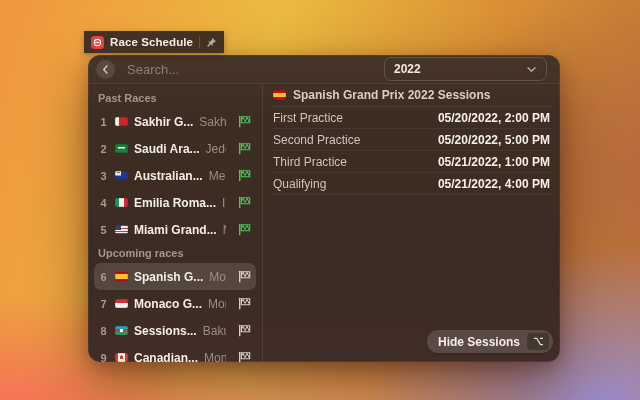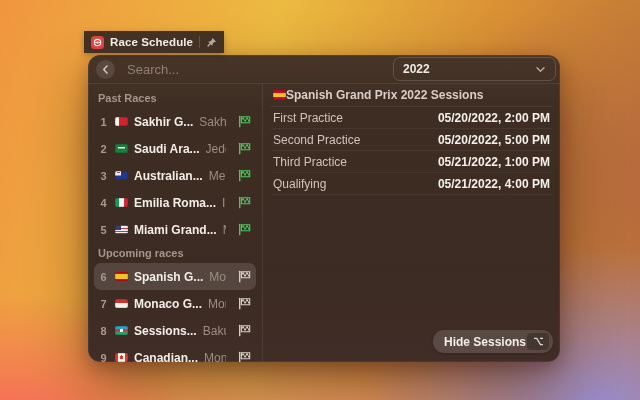--- a/index.html
+++ b/index.html
@@ -35,21 +35,21 @@
   .window {
     position:absolute; left:88px; top:55px; width:472px; height:307px;
     border-radius:12px; overflow:hidden;
     background:linear-gradient(180deg,#473528 0%, #3d2d23 18%, #3b2b22 70%, #402d27 100%);
     box-shadow:0 25px 60px rgba(40,10,10,0.45), 0 6px 18px rgba(60,15,10,0.3),
                inset 0 0 0 1px rgba(255,255,255,0.06);
     display:flex; flex-direction:column; z-index:2;
   }
 
   
-  .hdr { height:29px; flex:0 0 auto; display:flex; align-items:center; padding:0 4px 0 8px;
+  .hdr { height:29px; flex:0 0 auto; display:flex; align-items:center; padding:0 13px 0 8px;
          border-bottom:1px solid rgba(255,255,255,0.08); }
   .backbtn { width:19px; height:19px; border-radius:50%; background:rgba(255,255,255,0.11);
              display:flex; align-items:center; justify-content:center; color:#d6cbc2; flex:0 0 auto; }
   .searchtxt { margin-left:12px; font-size:13px; color:#8e8076; flex:1 1 auto; }
   .dropdown { width:163px; height:24px; border:1px solid rgba(255,255,255,0.16); border-radius:7px;
               display:flex; align-items:center; padding:0 9px; color:#f0eae3; font-size:12px;
               font-weight:600; flex:0 0 auto;margin-left:24px; }
   .dropdown .grow { flex:1; }
   .dropdown .chev { color:#b9ac a1; color:#b9aca1; display:flex; }
 
@@ -68,21 +68,21 @@
   .subtitle { font-size:12px; color:#9c8d82; white-space:nowrap; overflow:hidden; flex:0 1 auto; }
   .grow { flex:1 1 auto; }
   .cflag { flex:0 0 auto; }
   .cflag.past { color:#4ec95f; }
   .cflag.upcoming { color:#d9d2cb; }
 
   .vdiv { width:1px; background:rgba(255,255,255,0.08); flex:0 0 auto; }
 
   
   .detail { flex:1 1 auto; display:flex; flex-direction:column; padding:0 8px; position:relative; }
-  .d-header { height:23px; display:flex; align-items:center; padding:0 2px;
+  .d-header { height:23px; display:flex; align-items:center; gap:7px; padding:0 2px;
               border-bottom:1px solid rgba(255,255,255,0.08); }
   .d-header .d-title { font-size:12px; font-weight:600; color:#d9cfc6; }
   .d-row { height:22px; display:flex; align-items:center; padding:0 2px;
            border-bottom:1px solid rgba(255,255,255,0.055); }
   .d-label { font-size:12px; color:#cfc5bb; }
   .d-val { font-size:12px; font-weight:600; color:#f5f0ea; display:flex; align-items:center; gap:5px; }
   .d-val .cflag { color:#e6e0da; }
 
   
   .flag-bahrain { background:linear-gradient(90deg,#f5f2ee 0 32%, #d2232a 32%); }
@@ -94,21 +94,21 @@
                   repeating-linear-gradient(180deg,#c03a48 0 1.4px,#f2f0ee 1.4px 2.8px); }
   .flag-spain   { background:linear-gradient(180deg,#c60b1e 0 27%, #f5c324 27% 73%, #c60b1e 73%); }
   .flag-monaco  { background:linear-gradient(180deg,#d23131 0 50%, #f4f1ee 50%); }
   .flag-azerbaijan { background:radial-gradient(circle 1.5px at 50% 50%, #f5f2ee 95%, rgba(0,0,0,0) 100%),
                      linear-gradient(180deg,#28a0c8 0 33%, #d8353f 33% 66%, #27a06a 66%); }
   .flag-canada  { background:radial-gradient(circle 2px at 50% 48%, #d83a30 95%, rgba(0,0,0,0) 100%),
                   linear-gradient(90deg,#d83a30 0 26%, #f5f2ee 26% 74%, #d83a30 74%); }
 
   
   .actionbar { position:absolute; right:7px; bottom:9px; }
-  .hide-btn { height:23px; display:flex; align-items:center; gap:1px; padding:0 4px 0 11px;
+  .hide-btn { height:23px; display:flex; align-items:center; gap:7px; padding:0 4px 0 11px;
               background:rgba(255,255,255,0.14); border:0; border-radius:11px;
               box-shadow:0 1px 3px rgba(0,0,0,0.2); cursor:default; }
   .hide-btn .btn-label { font-size:12px; font-weight:700; color:#f3eee8;
                          font-family:"Liberation Sans", sans-serif; }
   .hide-btn .kbd { width:22px; height:17px; border-radius:4px; background:rgba(20,12,8,0.30);
                    display:flex; align-items:center; justify-content:center; color:#ddd4cc; }
 </style>
 </head>
 <body>
 

